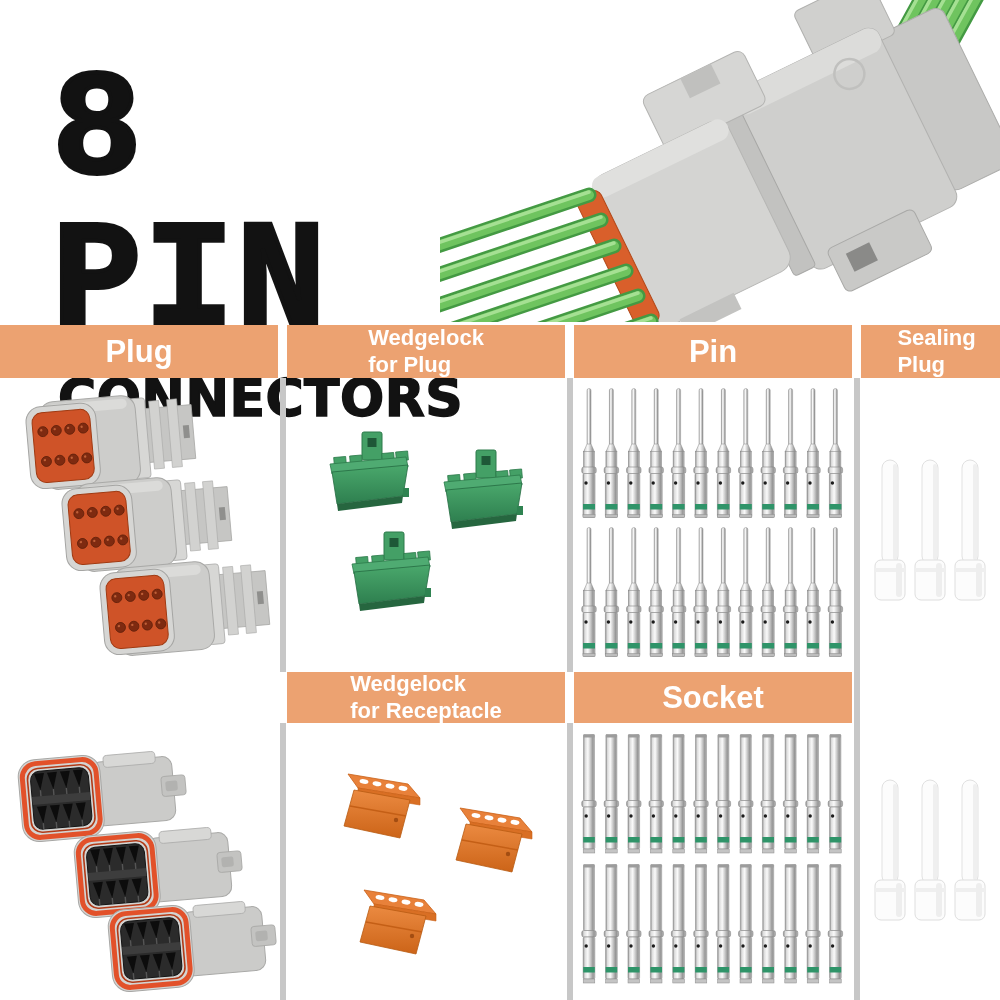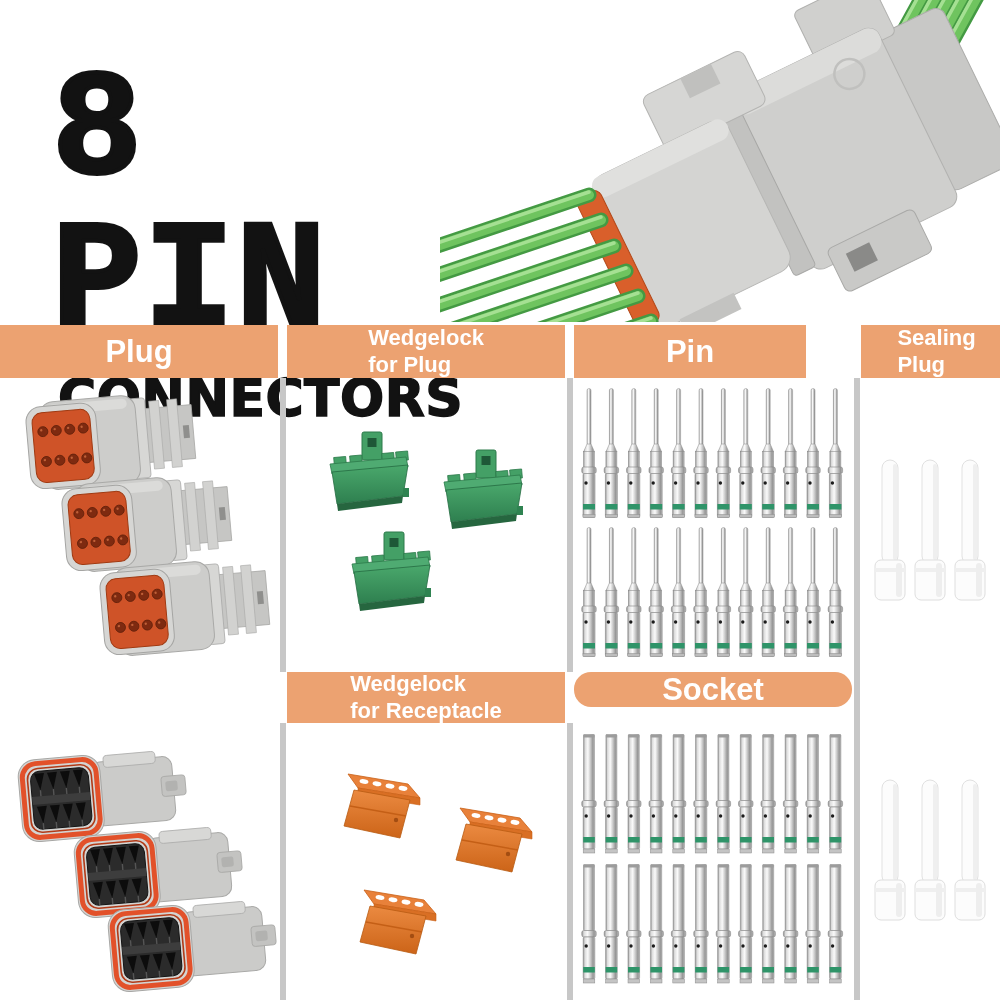--- a/index.html
+++ b/index.html
@@ -241,26 +241,26 @@
           <line x1="-64" y1="352" x2="186" y2="268"></line>
         <line x1="-52" y1="377" x2="198" y2="293"></line>
           <line x1="-39" y1="402" x2="211" y2="318"></line>
       </g>
     </g>
   </svg>
 
   <div class="hdr big" style="left:0;    top:325px; width:278px; height:53px;">Plug</div>
   <div class="hdr small" style="left:287px;top:325px; width:278px; height:53px;">Wedgelock
 for Plug</div>
-  <div class="hdr big" style="left:574px;top:325px; width:232px; height:53px;">Pin</div>
+  <div class="hdr big" style="left:574px;top:325px; width:278px; height:53px;">Pin</div>
   <div class="hdr small" style="left:861px;top:325px; width:151px; height:53px;">Sealing
 Plug</div>
   <div class="hdr small" style="left:287px;top:672px; width:278px; height:51px;">Wedgelock
 for Receptacle</div>
-  <div class="hdr big" style="left:574px;top:672px; width:278px; height:35px;border-radius:17px;">Socket</div>
+  <div class="hdr big" style="left:574px;top:672px; width:278px; height:51px;">Socket</div>
 
   <div class="divider" style="left:280px;top:378px;height:294px;"></div>
   <div class="divider" style="left:280px;top:723px;height:277px;"></div>
   <div class="divider" style="left:567px;top:378px;height:294px;"></div>
   <div class="divider" style="left:567px;top:723px;height:277px;"></div>
   <div class="divider" style="left:854px;top:378px;height:622px;"></div>
 
   <svg id="plug-grid" class="grid-svg" style="left:4px;  top:380px;width:274px;height:292px;" viewBox="0 0 274 292">
       <use href="#sym-plug" xlink:href="#sym-plug" transform="translate(12,12) rotate(-5 92 50)"></use>
       <use href="#sym-plug" xlink:href="#sym-plug" transform="translate(48,94) rotate(-5 92 50)"></use>

